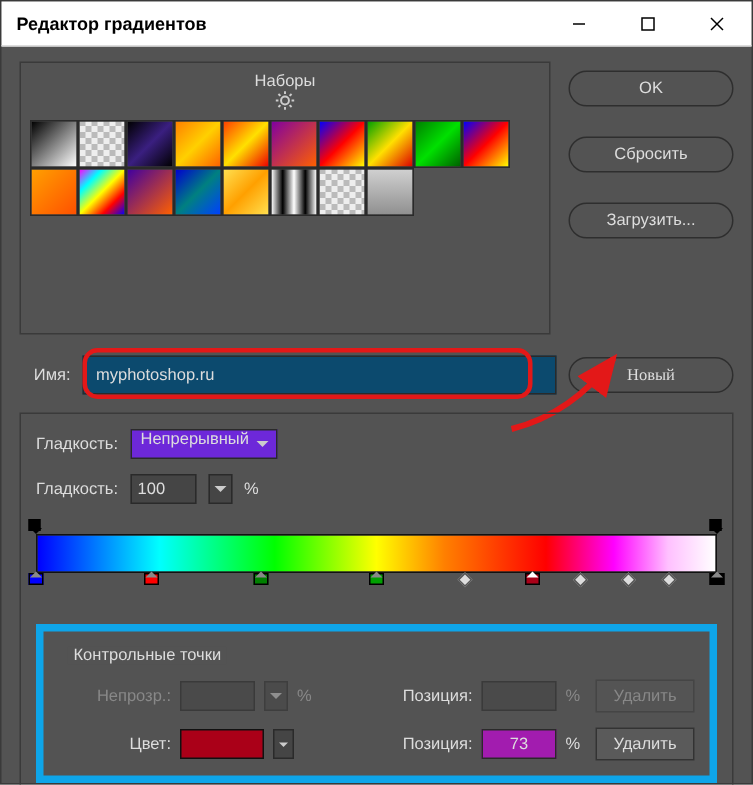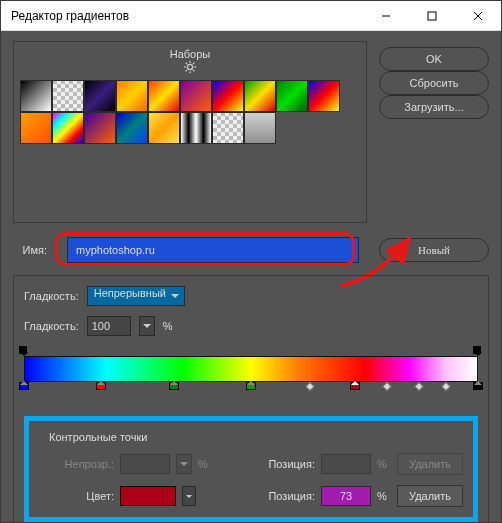--- a/index.html
+++ b/index.html
@@ -8,20 +8,21 @@
     width: 502px; height: 523px;
     background: #535353;
     border: 1px solid #3a3a3a;
     position: relative;
   }
   .titlebar {
     height: 30px; background: #fff;
     display: flex; align-items: center;
     padding-left: 10px;
     border-bottom: 1px solid #ddd;
+    font-weight: bold;
   }
   .titlebar .title { font-size: 12px; color: #000; flex: 1; }
   .winbtns { display: flex; height: 100%; }
   .winbtn {
     width: 46px; height: 100%;
     display: flex; align-items: center; justify-content: center;
     font-size: 12px; color: #000;
   }
   .winbtn svg { width: 10px; height: 10px; }
 
@@ -37,38 +38,38 @@
     position: relative;
   }
   .presets-header { display: flex; justify-content: space-between; align-items: center; margin-bottom: 6px; flex-direction: column; }
   .gear { width: 14px; height: 14px; }
   .swatches { display: flex; flex-wrap: wrap; gap: 0; width: 320px; }
   .swatch {
     width: 32px; height: 32px;
     border: 1px solid #2a2a2a;
     display: inline-block;
   }
-  .side-buttons { display: flex; flex-direction: column; gap: 0; width: 110px; padding-top: 6px; }
+  .side-buttons { display: flex; flex-direction: column; gap: 20px; width: 110px; padding-top: 6px; }
   .btn {
     height: 24px;
     border: 1px solid #2e2e2e;
     border-radius: 12px;
     background: #535353;
     color: #ddd;
     font-size: 11px;
     display: flex; align-items: center; justify-content: center;
     cursor: pointer;
   }
 
-  .name-row { display: flex; align-items: center; gap: 20px; margin-top: 14px; position: relative; }
+  .name-row { display: flex; align-items: center; gap: 8px; margin-top: 14px; position: relative; }
   .name-row .lbl { width: 34px; text-align: right; }
   .name-input {
     flex: 1;
     height: 26px;
-    background: #1d4ed8;
+    background: #0c4a6e;
     border: 1px solid #2a2a2a;
     color: #ddd;
     padding: 0 8px;
     font-size: 11px;
   }
   .highlight-red {
     position: absolute;
     border: 3px solid #e31818;
     border-radius: 10px;
     pointer-events: none;
@@ -81,21 +82,21 @@
 
   .gradient-section {
     margin-top: 12px;
     border: 1px solid #3a3a3a;
     padding: 10px 10px 10px 10px;
     position: relative;
   }
   .row { display: flex; align-items: center; gap: 8px; margin-bottom: 10px; }
   .row .lbl { color: #ddd; }
   .select {
-    background: #0369a1; color: #ddd;
+    background: #6d28d9; color: #ddd;
     border: 1px solid #2a2a2a;
     height: 20px; padding: 0 18px 0 6px;
     font-size: 11px;
     position: relative;
   }
   .select::after {
     content: "";
     position: absolute; right: 5px; top: 7px;
     border: 4px solid transparent; border-top-color: #ccc;
   }

